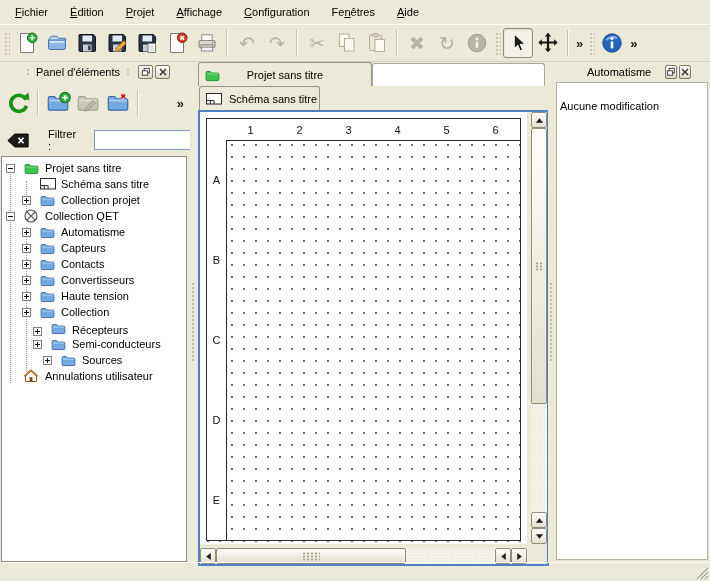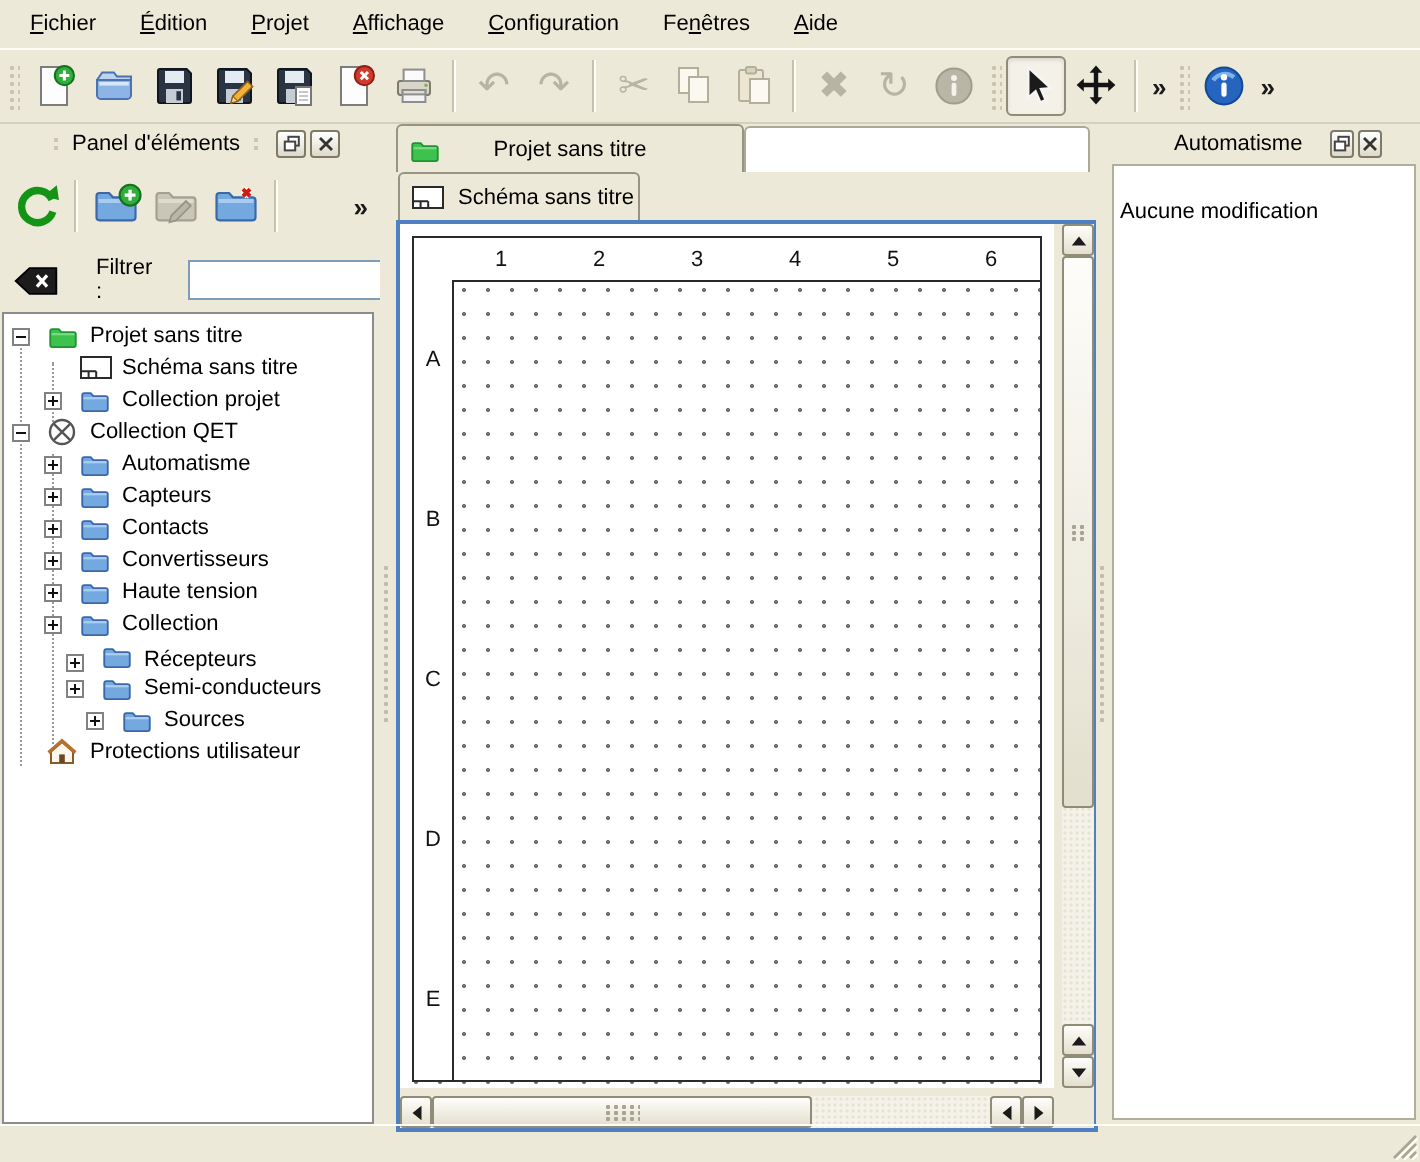--- a/index.html
+++ b/index.html
@@ -564,21 +564,21 @@
           <span class="exp"></span>
           <span class="ticon">
             <span>
               <svg viewBox="0 0 16 16" width="16" height="16" xmlns="http://www.w3.org/2000/svg">
                 <path d="M2.5 7.8L8 3l5.5 4.8v5.7h-11z" fill="#fdf6ec" stroke="#8a5a28"></path>
                 <path d="M1.3 8.3L8 2.4l6.7 5.9" fill="none" stroke="#b5712c" stroke-width="1.7"></path>
                 <rect x="6.6" y="9.2" width="2.8" height="4.3" fill="#6b4726"></rect>
               </svg>
             </span>
           </span>
-          <span>Protections utilisateur</span>
+          <span>Annulations utilisateur</span>
         </div>
         <div class="tree-line" style="left: 8px; top: 8px; height: 218px;"></div>
         <div class="tree-line" style="left: 24px; top: 24px; height: 30px;"></div>
         <div class="tree-line" style="left: 24px; top: 70px; height: 145px;"></div>
       </div>
   </div>
 
   <div id="split-left" class="abs splitter"></div>
 
   <div id="mdi" class="abs">

